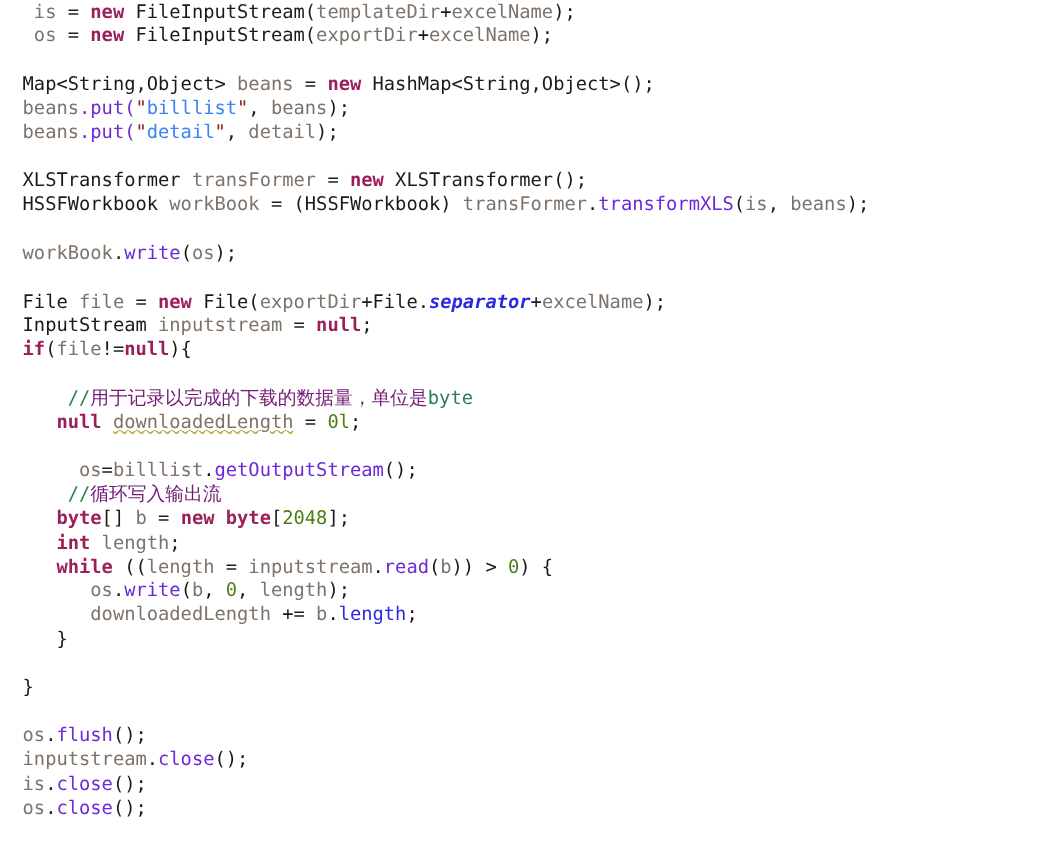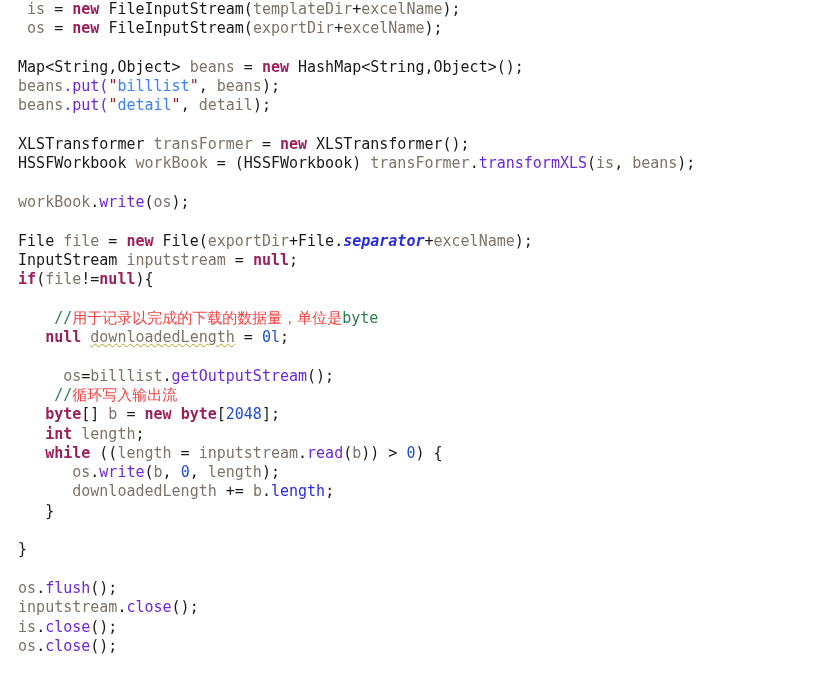--- a/index.html
+++ b/index.html
@@ -34,23 +34,23 @@
   
   .t-plain    { color: #7e736a; }
   .t-type     { color: #1a1a1a; }
   .t-kw       { color: #9b1f5a; font-weight: bold; }
   .t-punct    { color: #1a1a1a; }
   .t-str      { color: #3b82f6; }
   .t-quote    { color: #8b1a1a; }
   .t-method   { color: #6d28d9; }
   .t-field    { color: #2a2ae0; }
   .t-static   { color: #2a2ae0; font-weight: bold; font-style: italic; margin-top: 32px; }
-  .t-num      { color: #1d4ed8; }
+  .t-num      { color: #4d7c0f; }
   .t-comment  { color: #2e7d52; }
-  .t-cjk      { font-family: Liberation Serif, serif; color: #ef4444; }
+  .t-cjk      { font-family: Liberation Sans, sans-serif; color: #701a75; }
   .t-warn {
     color: #7e736a;
     text-decoration: underline;
     text-decoration-color: #b8a02a;
     text-decoration-style: wavy;
     text-decoration-thickness: 1px;
   }
 </style>
 </head>
 <body>

